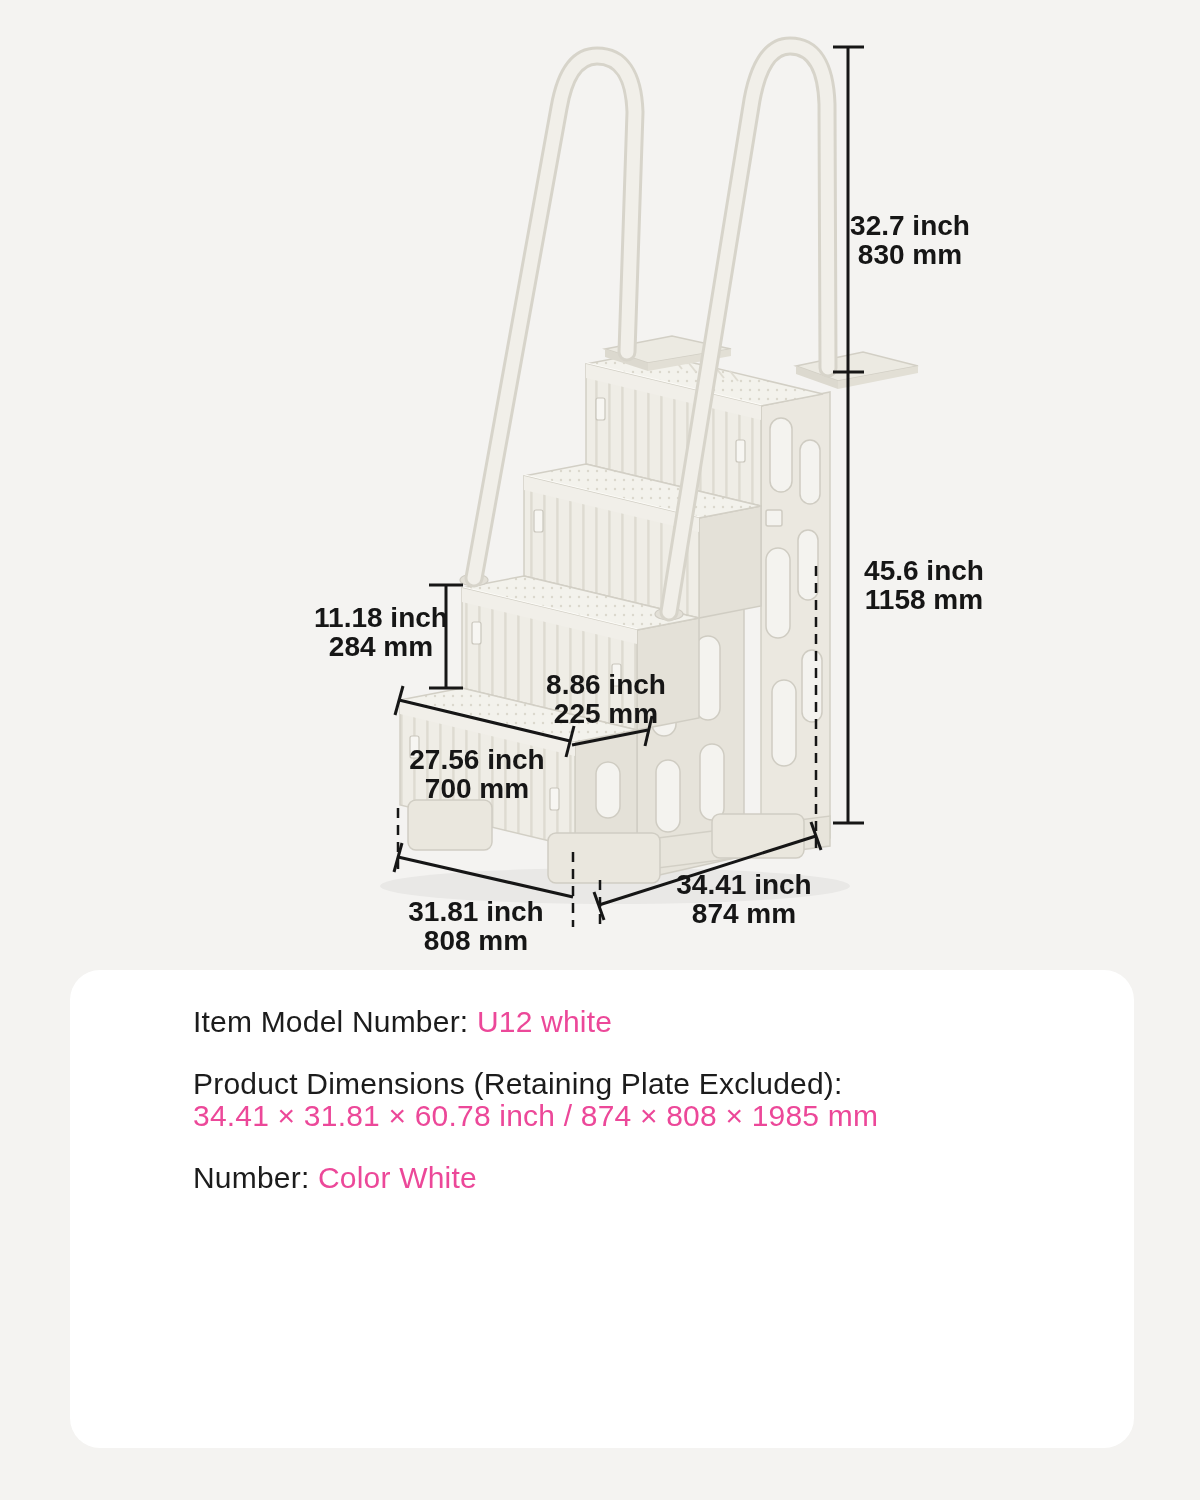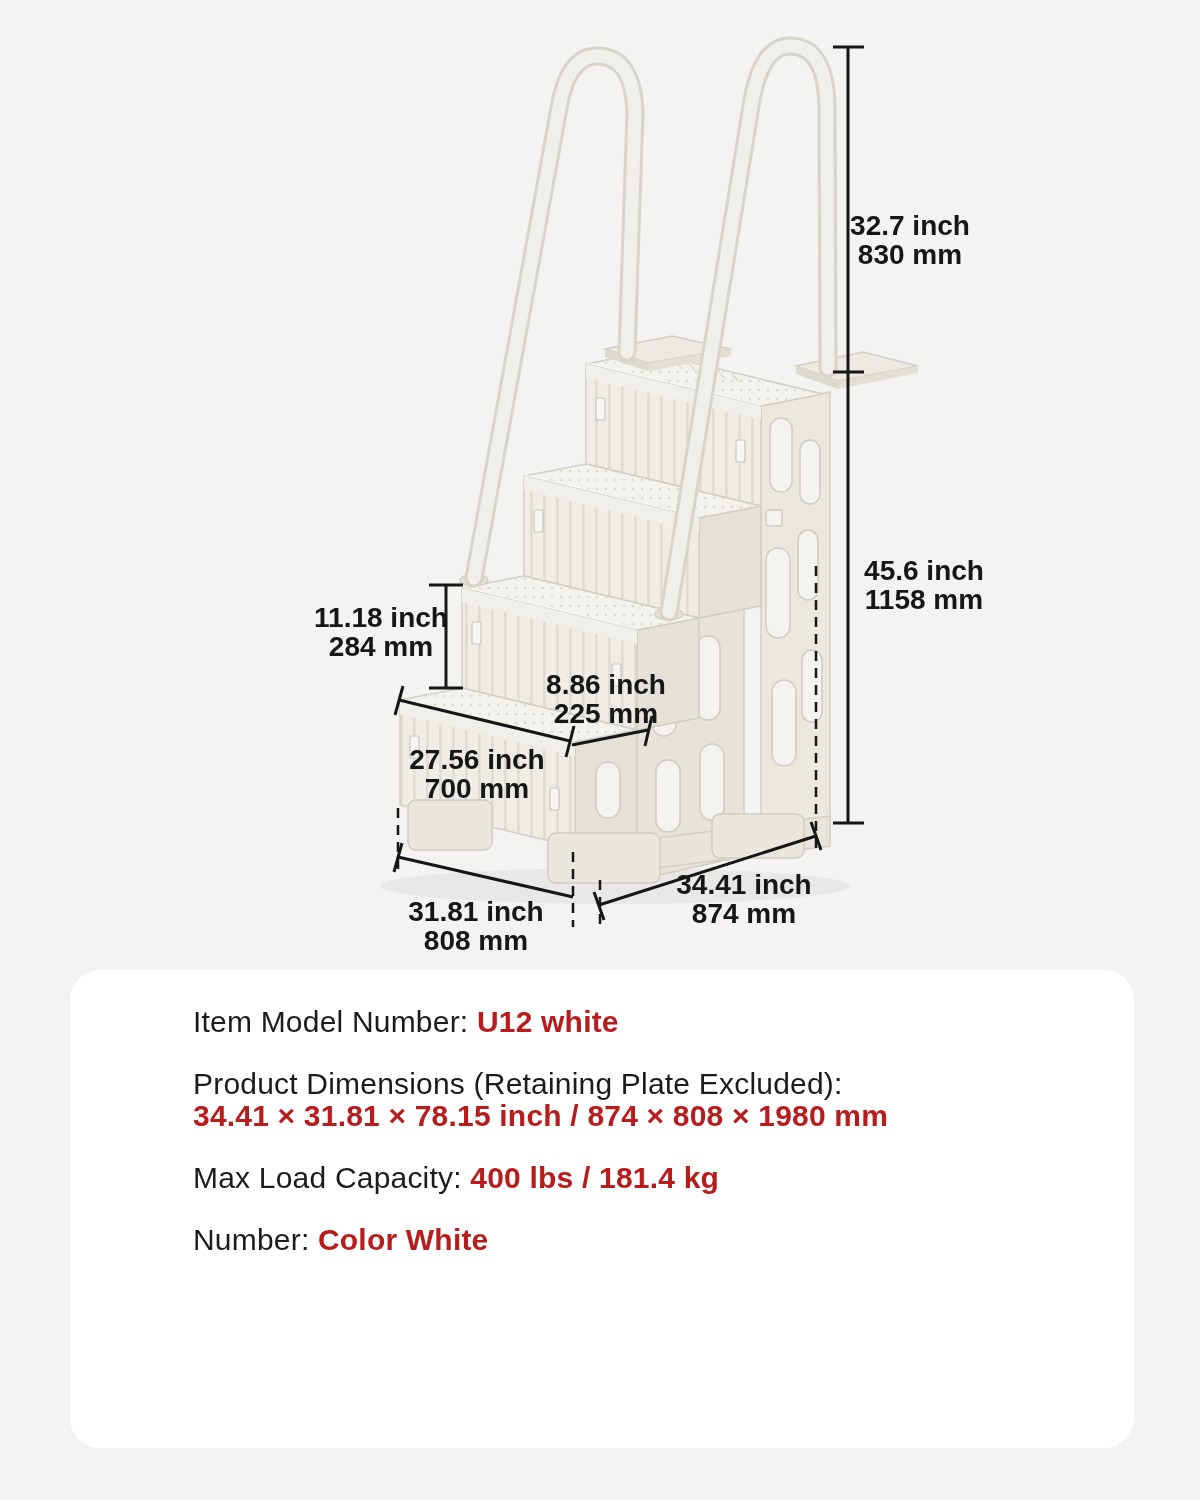--- a/index.html
+++ b/index.html
@@ -15,21 +15,21 @@
   .dimtick{stroke:#161616;stroke-width:3;fill:none;}
   .dimdash{stroke:#161616;stroke-width:2.5;fill:none;stroke-dasharray:10 7;}
 
   .spec-card{
     position:absolute;left:70px;top:970px;width:1064px;height:478px;
     background:#FFFFFF;border-radius:30px;box-sizing:border-box;
     padding:36px 40px 0 123px;
     display:flex;flex-direction:column;gap:31px;
   }
   .spec-row{margin:0;font-size:30px;line-height:31px;color:#1C1C1C;letter-spacing:0.2px;}
-  .spec-value{color:#b91c1c;font-weight:700;}
+  .spec-value{color:#ec4899;font-weight:400;}
   .spec-value.block{display:block;margin-top:1px;}
 </style>
 </head>
 <body>
 
 <div class="stage">
 <svg viewBox="0 0 1200 970" width="1200" height="970">
   <defs>
     <pattern id="ribs" width="13" height="13" patternUnits="userSpaceOnUse">
       <rect width="13" height="13" fill="#EFEDE6"></rect>
@@ -197,20 +197,19 @@
     <text class="dim-text" x="744" y="894" text-anchor="middle">34.41 inch</text>
     <text class="dim-text" x="744" y="923" text-anchor="middle">874 mm</text>
   </g>
 </svg>
 </div>
 
 <section class="spec-card">
   <p class="spec-row"><span class="spec-label">Item Model Number: </span><span class="spec-value">U12 white</span></p>
 
 
-  <p class="spec-row"><span class="spec-label">Product Dimensions (Retaining Plate Excluded):</span><span class="spec-value block">34.41 × 31.81 × 78.15 inch / 874 × 808 × 1980 mm</span></p>
-
-  <p class="spec-row"><span class="spec-label">Max Load Capacity: </span><span class="spec-value">400 lbs / 181.4 kg</span></p>
+  <p class="spec-row"><span class="spec-label">Product Dimensions (Retaining Plate Excluded):</span><span class="spec-value block">34.41 × 31.81 × 60.78 inch / 874 × 808 × 1985 mm</span></p>
+
 
 
   <p class="spec-row"><span class="spec-label">Number: </span><span class="spec-value">Color White</span></p>
 
 </section>
 
 </body></html>

